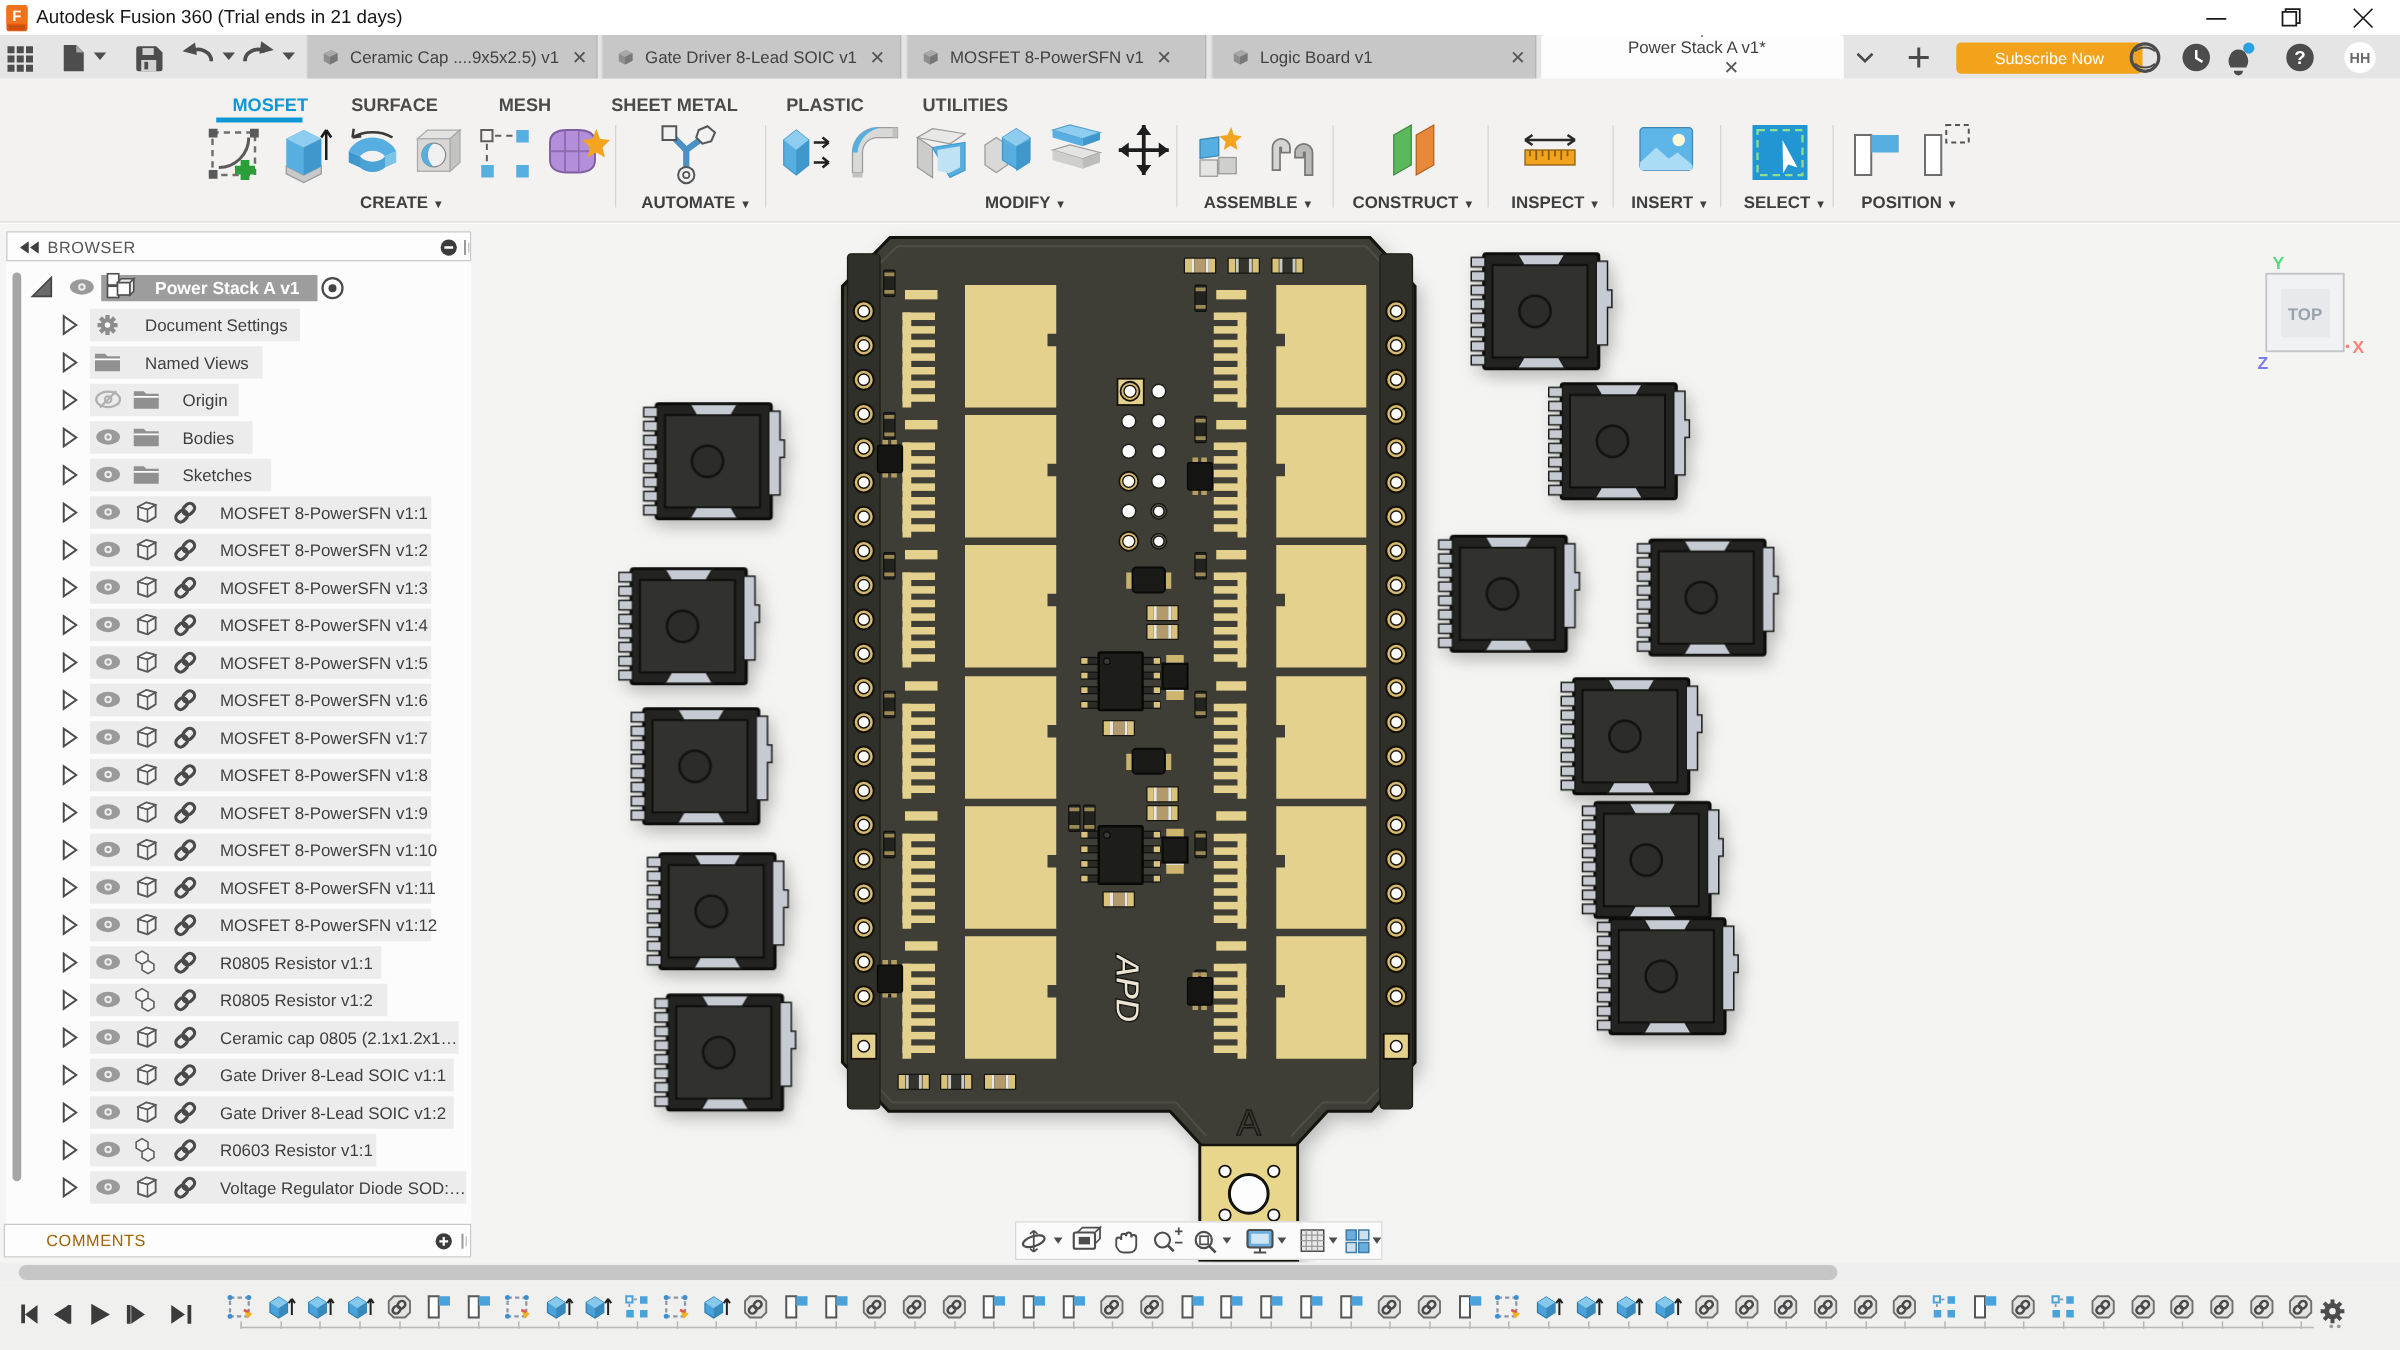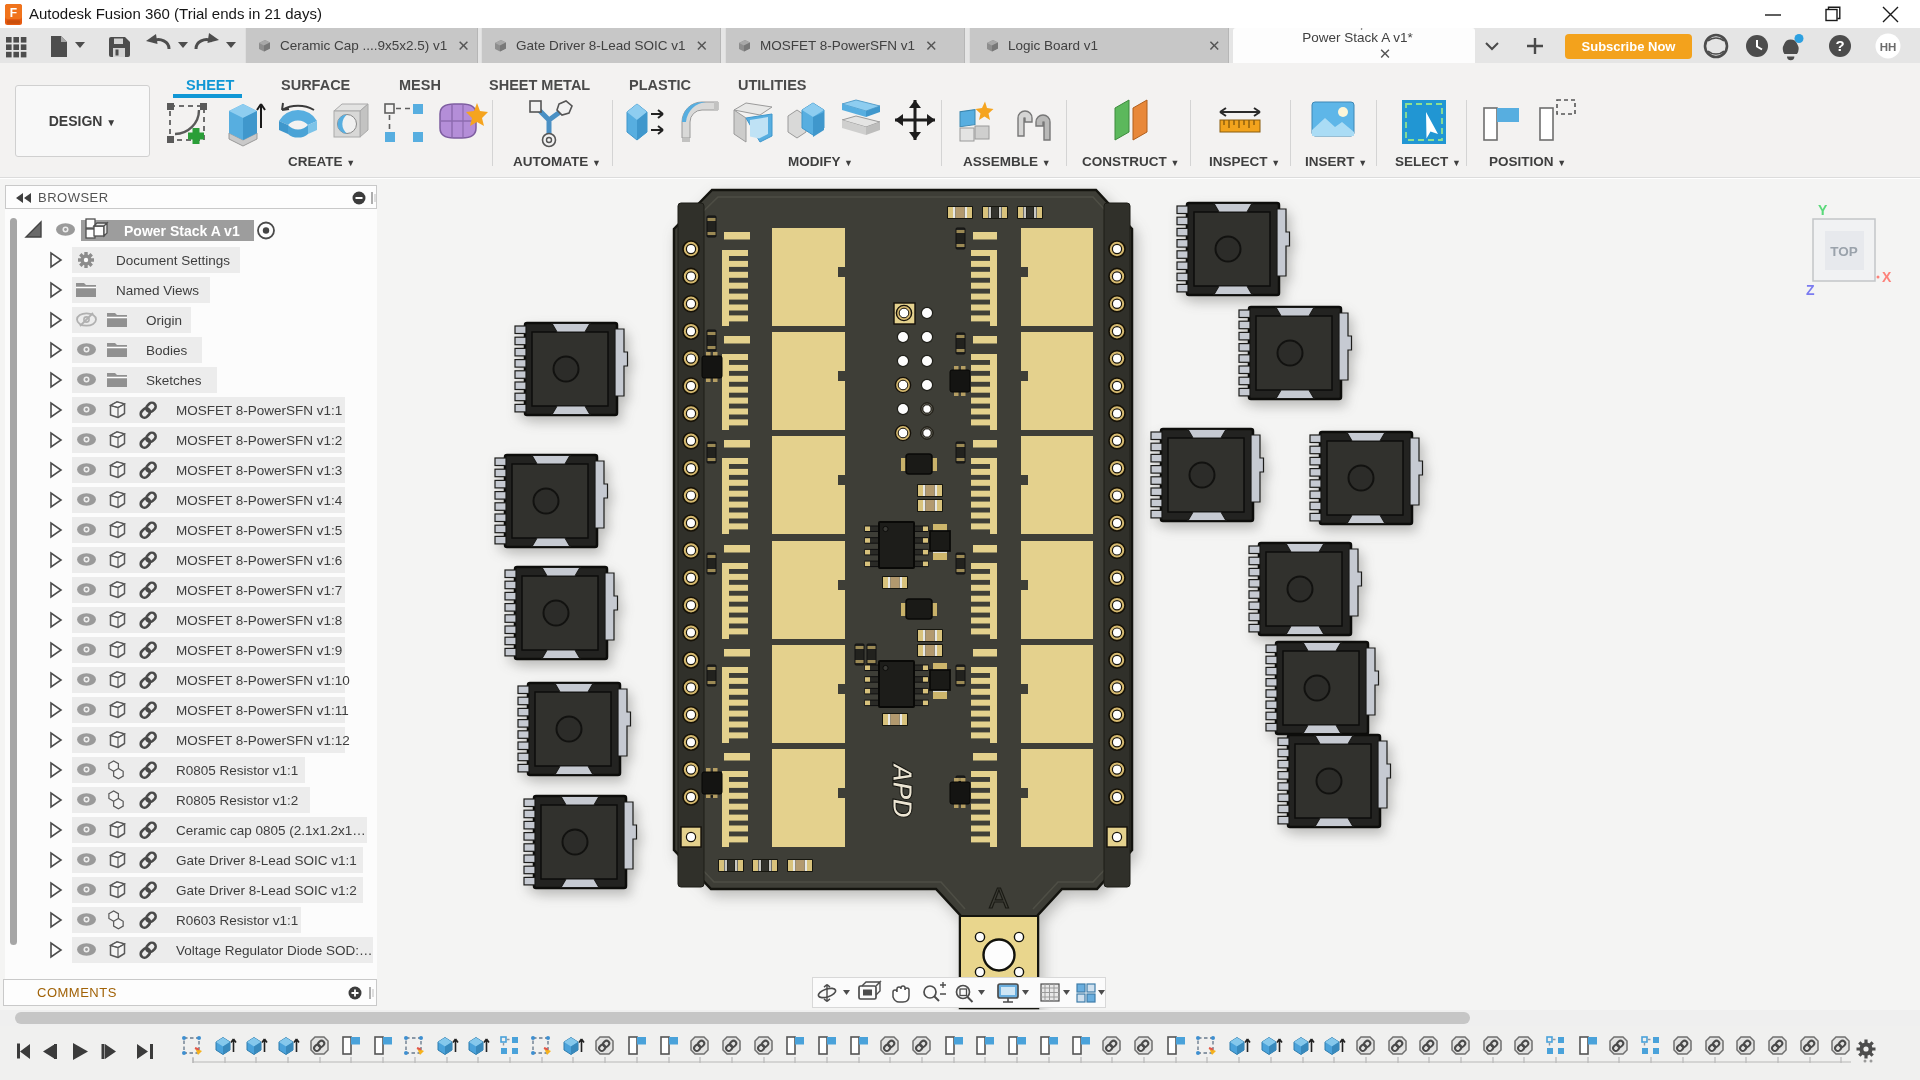--- a/index.html
+++ b/index.html
@@ -430,38 +430,37 @@
         <path d="M3 5 l6-3 5 2.5 -6 3 z" fill="#8a8a8a"></path>
         <path d="M8 7.5 l6-3 v6 l-6 3 z" fill="#5a5a5a"></path>
       </svg>
   <span style="margin-left:7px">Power Stack A v1*</span>
       <span class="tabx" style="margin-left:62px">✕</span>
  </div>
  <svg class="abs" style="left:1480px;top:8px" width="80" height="20" viewBox="0 0 80 20">
   <path d="M6 7 l6 6 6-6" fill="none" stroke="#4a4a4a" stroke-width="2"></path>
   <path d="M55 2 v16 M47 10 h16" stroke="#4a4a4a" stroke-width="2.4"></path>
  </svg>
- <div class="abs" style="left:1565px;top:6px;width:127px;height:25px;background:#f3a21c;border-radius:4px;color:#fff;font-size:13px;font-weight:bold;text-align:center;line-height:25px;">Subscribe Now</div>
+ <div class="abs" style="left:1565px;top:6px;width:149px;height:25px;background:#f3a21c;border-radius:4px;color:#fff;font-size:13px;font-weight:normal;text-align:center;line-height:25px;">Subscribe Now</div>
  <svg class="abs" style="left:1703px;top:5px" width="217px" height="28" viewBox="0 0 217 28">
   <circle cx="13" cy="13" r="11" fill="none" stroke="#4c4c4c" stroke-width="2.6"></circle>
   <path d="M5 8 a 12 12 0 0 1 16 0 M5 18 a 12 12 0 0 0 16 0" fill="none" stroke="#4c4c4c" stroke-width="1.6"></path>
   <circle cx="54" cy="13" r="11" fill="#4c4c4c"></circle>
   <path d="M54 7 v6.5 l5 3" stroke="#fff" stroke-width="2" fill="none"></path>
   <path d="M94 21 a 9.5 9.5 0 0 0 .2 -10 a 7 7 0 0 0 -13 0 a 9.5 9.5 0 0 0 .2 10 z" fill="#4c4c4c"></path>
   <path d="M84 23.6 a 3.6 3.6 0 0 0 7.4 0 z" fill="#4c4c4c"></path>
   <circle cx="96" cy="5.5" r="4.5" fill="#2da0e0"></circle>
   <circle cx="137" cy="13" r="11" fill="#4c4c4c"></circle>
   <text x="137" y="18" font-size="15" font-weight="bold" fill="#fff" text-anchor="middle">?</text>
   <circle cx="185" cy="13" r="12.5" fill="#fff"></circle>
   <text x="185" y="17.5" font-size="11.5" font-weight="bold" fill="#6b6b6b" text-anchor="middle">HH</text>
  </svg>
 </div>
 <div id="ribbon">
- <div id="designbtn">DESIGN <span style="font-weight:normal;font-size:10px;">▼</span></div>
- <div class="rtab" style="left:186px;color:#1097d5;">SHEET</div>
+ <div class="rtab" style="left:186px;color:#1097d5;">MOSFET</div>
  <div class="abs" style="left:173px;top:31px;width:69px;height:4px;background:#1097d5;"></div>
  <div class="rtab" style="left:281px;">SURFACE</div>
  <div class="rtab" style="left:399px;">MESH</div>
  <div class="rtab" style="left:489px;">SHEET METAL</div>
  <div class="rtab" style="left:629px;">PLASTIC</div>
  <div class="rtab" style="left:738px;">UTILITIES</div>
  <div class="rlabel" style="left:288px;">CREATE <span style="font-size:9px">▼</span></div>
  <div class="rlabel" style="left:513px;">AUTOMATE <span style="font-size:9px">▼</span></div>
  <div class="rlabel" style="left:745px;padding-left:43px;">MODIFY <span style="font-size:9px">▼</span></div>
  <div class="rlabel" style="left:963px;">ASSEMBLE <span style="font-size:9px">▼</span></div>

